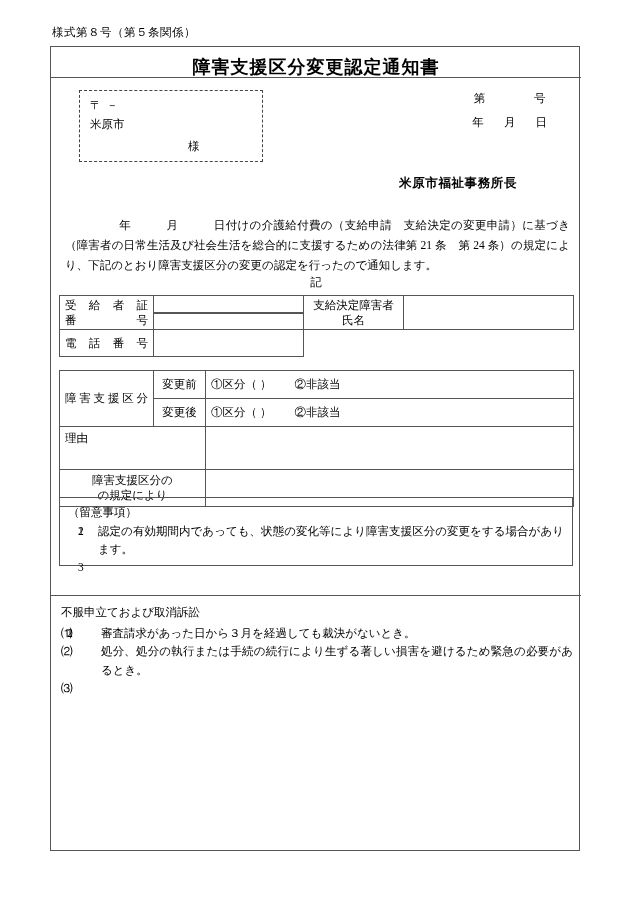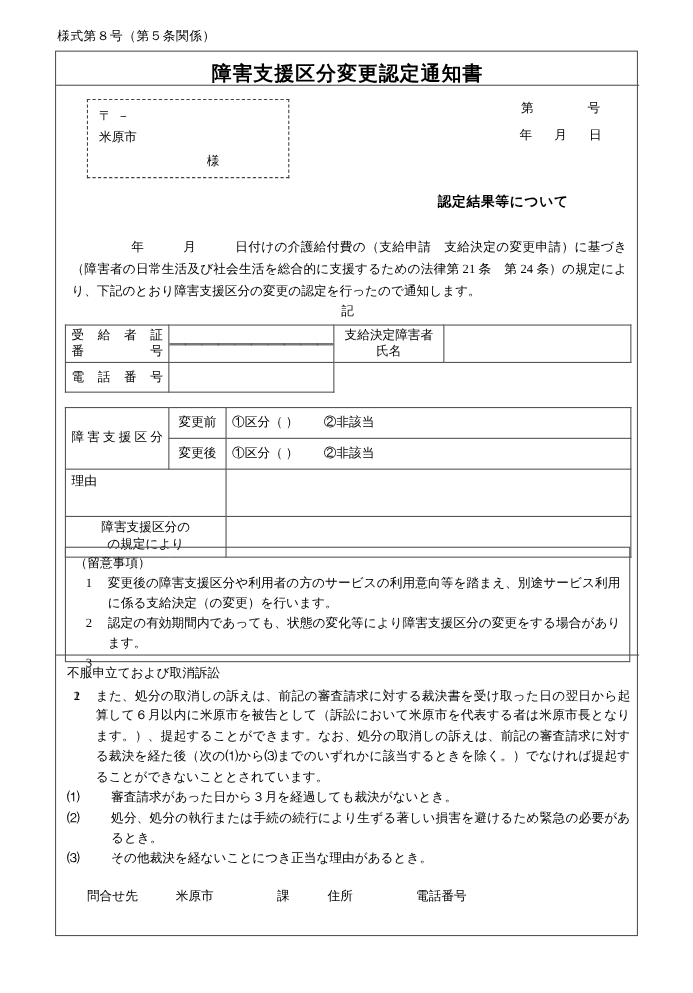--- a/index.html
+++ b/index.html
@@ -293,21 +293,21 @@
       <div class="zip">〒      －</div>
       <div class="city">米原市</div>
       <div class="sama">様</div>
     </div>
 
     <div class="docmeta">
       <div class="row1">第                 号</div>
       <div class="row2">年       月       日</div>
     </div>
 
-    <div class="issuer">認定結果等について</div>
+    <div class="issuer">米原市福祉事務所長</div>
 
     <div class="body-par"><span class="indent"></span><span>年　　　月　　　日付けの介護給付費の（支給申請　支給決定の変更申請）に基づき（障害者の日常生活及び社会生活を総合的に支援するための法律第 21 条　第 24 条）の規定により、下記のとおり障害支援区分の変更の認定を行ったので通知します。</span></div>
 
     <div class="kistamp">記</div>
 
     <table class="grid tbl-recipient">
       <colgroup>
         <col style="width:94px">
         <col style="width:150px">
         <col style="width:100px">
@@ -379,37 +379,36 @@
           <span>の規定により</span>
         </td>
         <td class="period"></td>
       </tr>
     </tbody>
       </table>
 
     <div class="remarks">
       <div class="rtitle">（留意事項）</div>
       <ol>
-        <li><span class="num">1</span><span>変更後の障害支援区分や利用者の方のサービスの利用意向等を踏まえ、別途サービス利用に係る支給決定（の変更）を行います。</span></li>
+        <li><span class="num">1</span></li>
         <li><span class="num">2</span><span>認定の有効期間内であっても、状態の変化等により障害支援区分の変更をする場合があります。</span></li>
         <li><span class="num">3</span></li>
       </ol>
     </div>
 
     <div class="appeal-rule"></div>
 
     <div class="appeal">
       <div class="atitle">不服申立ておよび取消訴訟</div>
       <ol class="lv1">
         <li><span class="num">1</span></li>
-        <li><span class="num">2</span><span>また、処分の取消しの訴えは、前記の審査請求に対する裁決書を受け取った日の翌日から起算して６月以内に米原市を被告として（訴訟において米原市を代表する者は米原市長となります。）、提起することができます。なお、処分の取消しの訴えは、前記の審査請求に対する裁決を経た後（次の⑴から⑶までのいずれかに該当するときを除く。）でなければ提起することができないこととされています。</span></li>
+        <li><span class="num">2</span></li>
       </ol>
       <ol class="lv2">
         <li><span class="num">⑴</span><span>審査請求があった日から３月を経過しても裁決がないとき。</span></li>
         <li><span class="num">⑵</span><span>処分、処分の執行または手続の続行により生ずる著しい損害を避けるため緊急の必要があるとき。</span></li>
-        <li><span class="num">⑶</span><span>その他裁決を経ないことにつき正当な理由があるとき。</span></li>
+        <li><span class="num">⑶</span></li>
       </ol>
     </div>
 
-    <div class="contact">問合せ先　　　米原市　　　　　課　　　住所　　　　　電話番号</div>
 
   </div>
 </div>
 
 </body></html>

